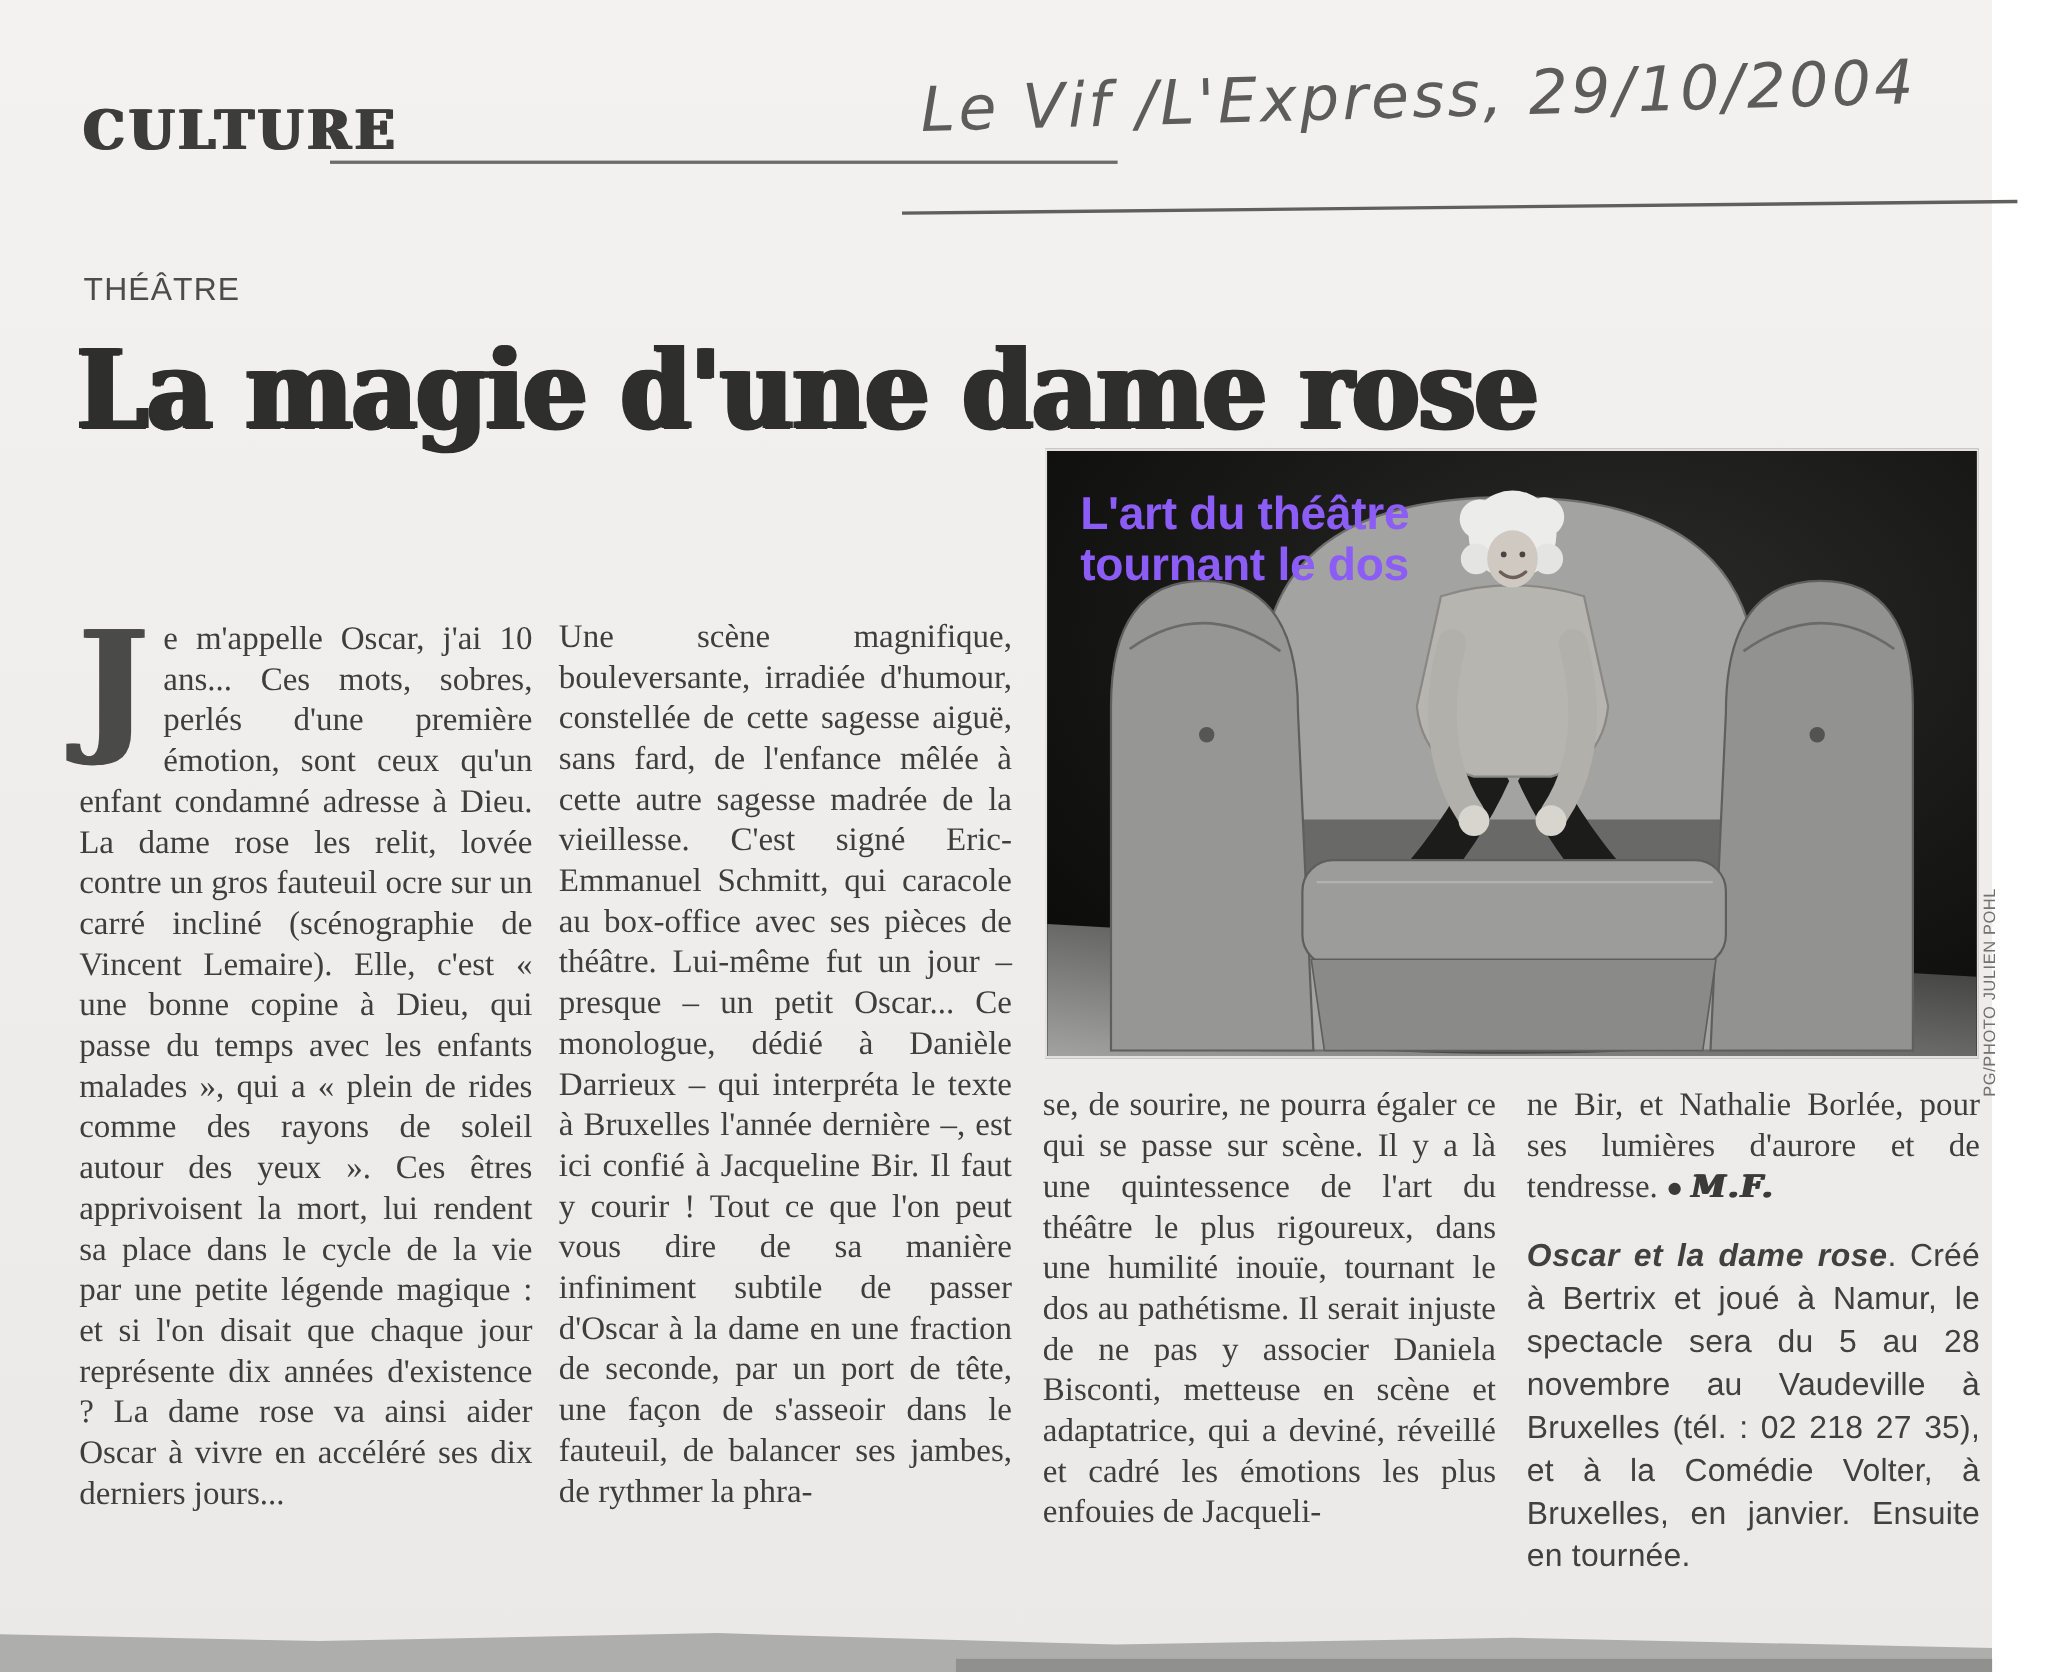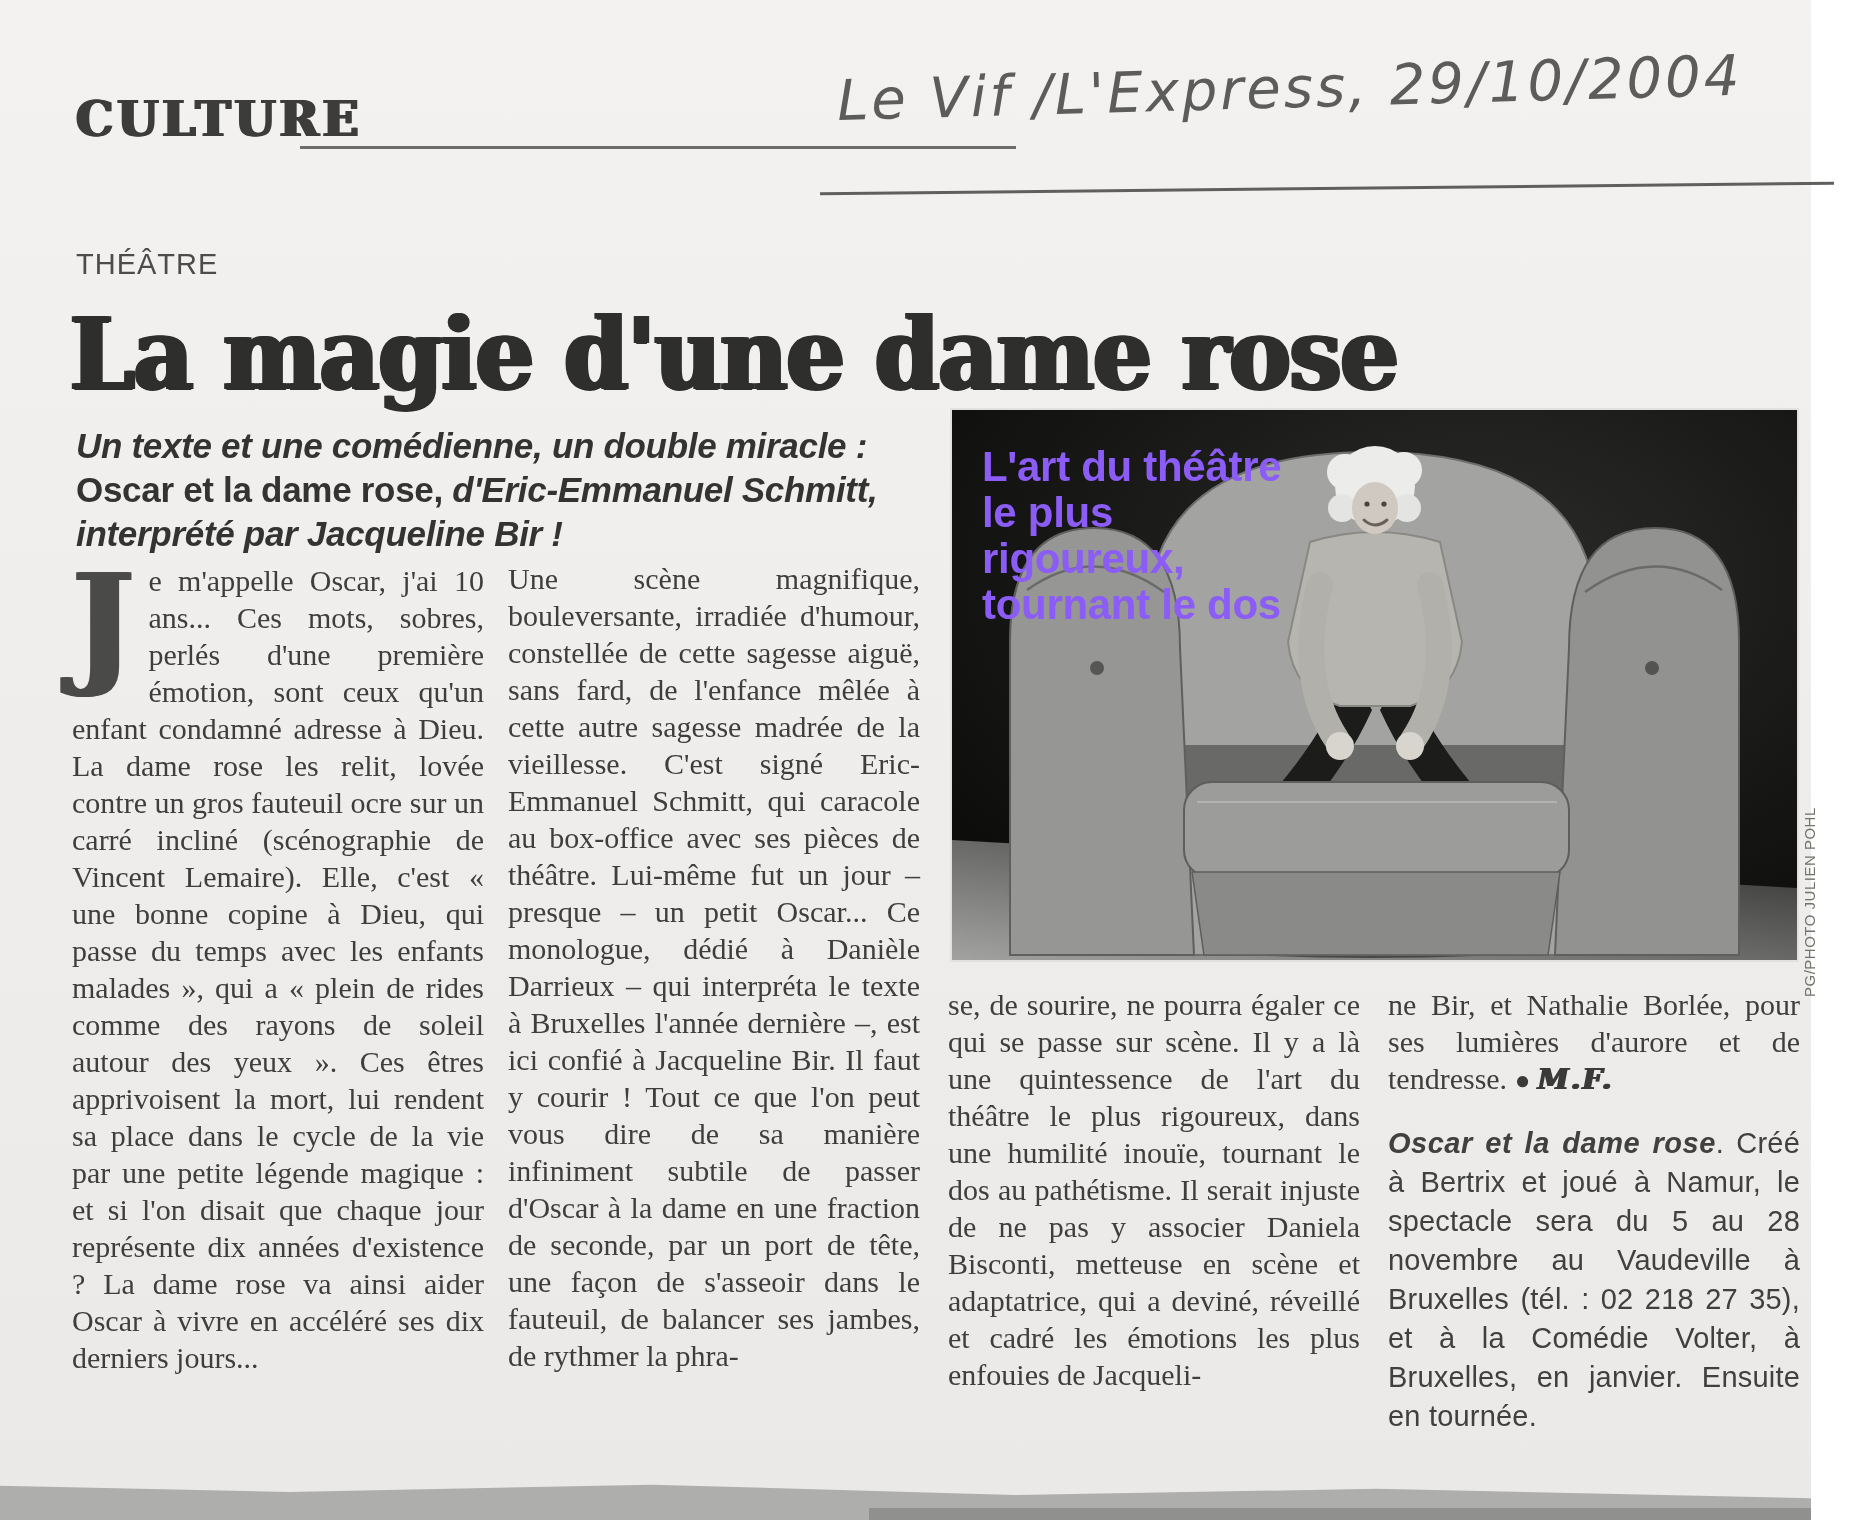--- a/index.html
+++ b/index.html
@@ -99,25 +99,20 @@
 <div class="page">
 
   <div class="kicker">CULTURE</div>
   <div class="kicker-rule"></div>
   <div class="handwritten">Le Vif /L'Express, 29/10/2004</div>
   <div class="handwritten-underline"></div>
 
   <div class="section-label">THÉÂTRE</div>
   <h1 class="headline" style="margin:0">La magie d'une dame rose</h1>
 
-  <div class="standfirst">
-    <span class="it">Un texte et une comédienne, un double miracle :</span><br>
-    <span>Oscar et la dame rose,</span><span class="it"> d'Eric-Emmanuel Schmitt,</span><br>
-    <span class="it">interprété par Jacqueline Bir !</span>
-  </div>
 
   <figure class="photo" style="margin:0">
     <svg width="845" height="550" viewBox="0 0 845 550" role="img">
       <defs>
         <radialGradient id="bgGrad" cx="62%" cy="30%" r="85%">
           <stop offset="0%" stop-color="#2c2c2a"></stop>
           <stop offset="55%" stop-color="#181816"></stop>
           <stop offset="100%" stop-color="#0a0a09"></stop>
         </radialGradient>
         <linearGradient id="floorGrad" x1="0" y1="1" x2="1" y2="0">
@@ -161,21 +156,20 @@
       <circle cx="700" cy="258" r="7" fill="#535351"></circle>
       <path d="M75,180 Q142,132 212,182" stroke="#6a6a68" stroke-width="2.5" fill="none"></path>
       <path d="M633,182 Q703,132 770,180" stroke="#6a6a68" stroke-width="2.5" fill="none"></path>
 
       <rect x="232" y="372" width="385" height="96" rx="28" fill="#9c9c9a" stroke="#5e5e5c" stroke-width="2"></rect>
       <line x1="245" y1="392" x2="605" y2="392" stroke="#c2c2c0" stroke-width="2" opacity="0.6"></line>
       <path d="M240,462 L608,462 L596,545 L252,545 Z" fill="#8a8a88" stroke="#5e5e5c" stroke-width="1.5"></path>
     </svg>
     <div class="photo-caption">
       <div>L'art du théâtre</div>
-      <div>le plus rigoureux,</div>
       <div>tournant le dos</div>
     </div>
   </figure>
   <div class="photo-credit">PG/PHOTO JULIEN POHL</div>
 
   <div class="col col1">
     <span class="dropcap">J</span><span>e m'appelle Oscar, j'ai 10 ans... Ces mots, sobres, perlés d'une première émotion, sont ceux qu'un enfant condamné adresse à Dieu. La dame rose les relit, lovée contre un gros fauteuil ocre sur un carré incliné (scénographie de Vincent Lemaire). Elle, c'est « une bonne copine à Dieu, qui passe du temps avec les enfants malades », qui a « plein de rides comme des rayons de soleil autour des yeux ». Ces êtres apprivoisent la mort, lui rendent sa place dans le cycle de la vie par une petite légende magique : et si l'on disait que chaque jour représente dix années d'existence ? La dame rose va ainsi aider Oscar à vivre en accéléré ses dix derniers jours...</span>
   </div>
 
   <div class="col col2">

